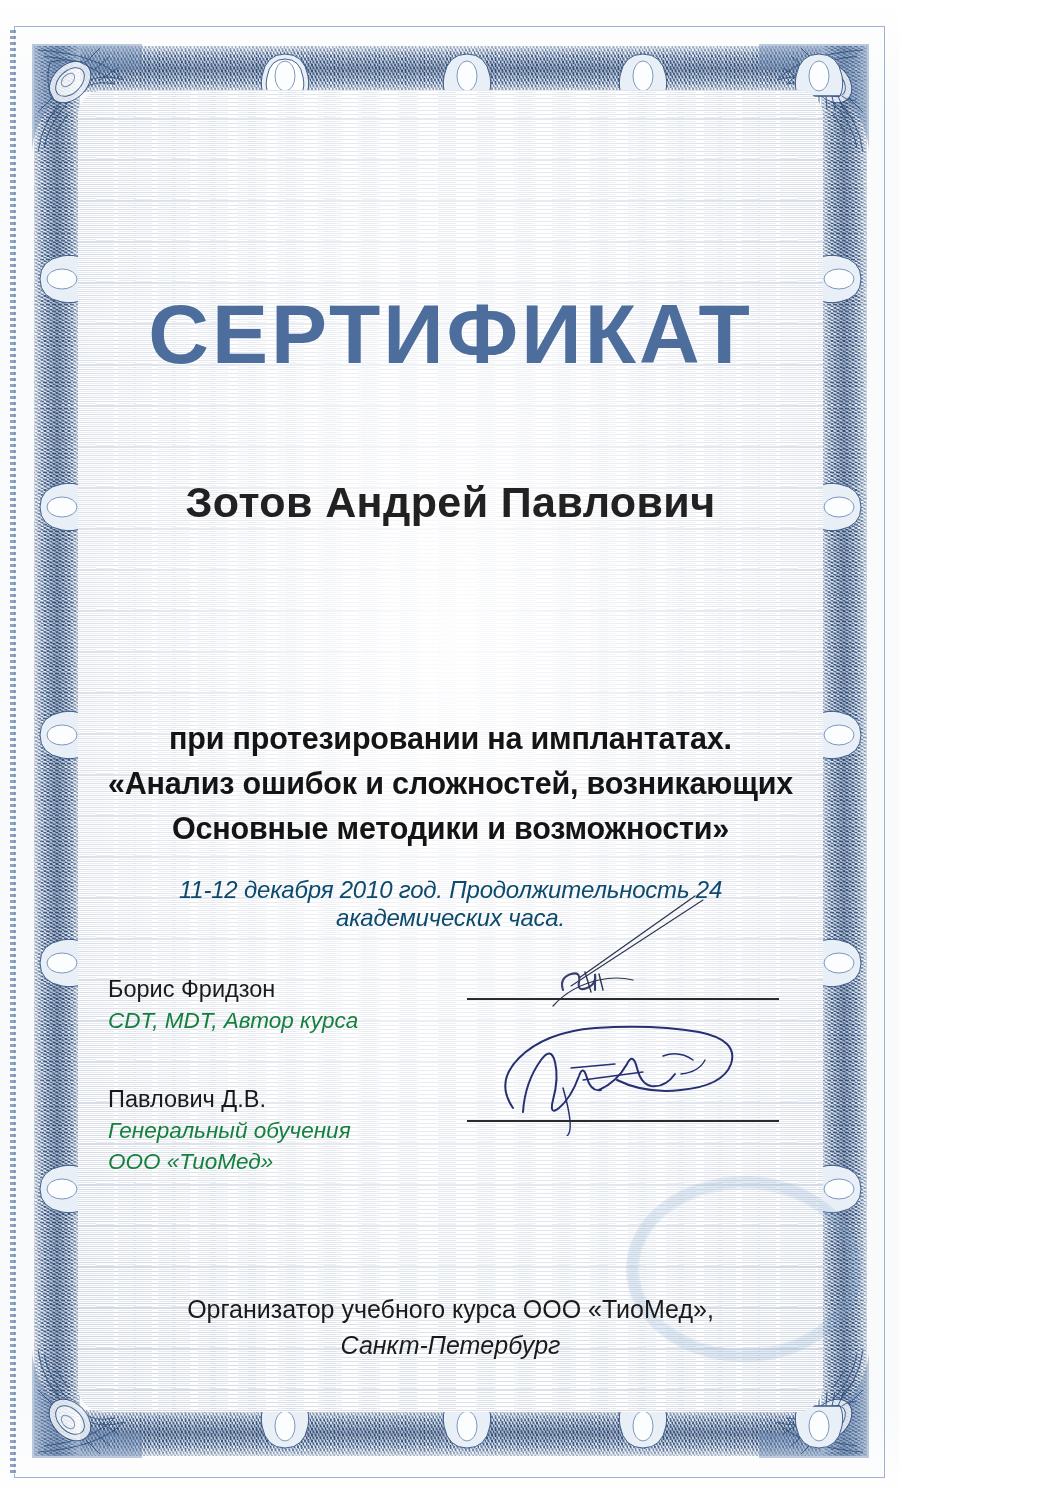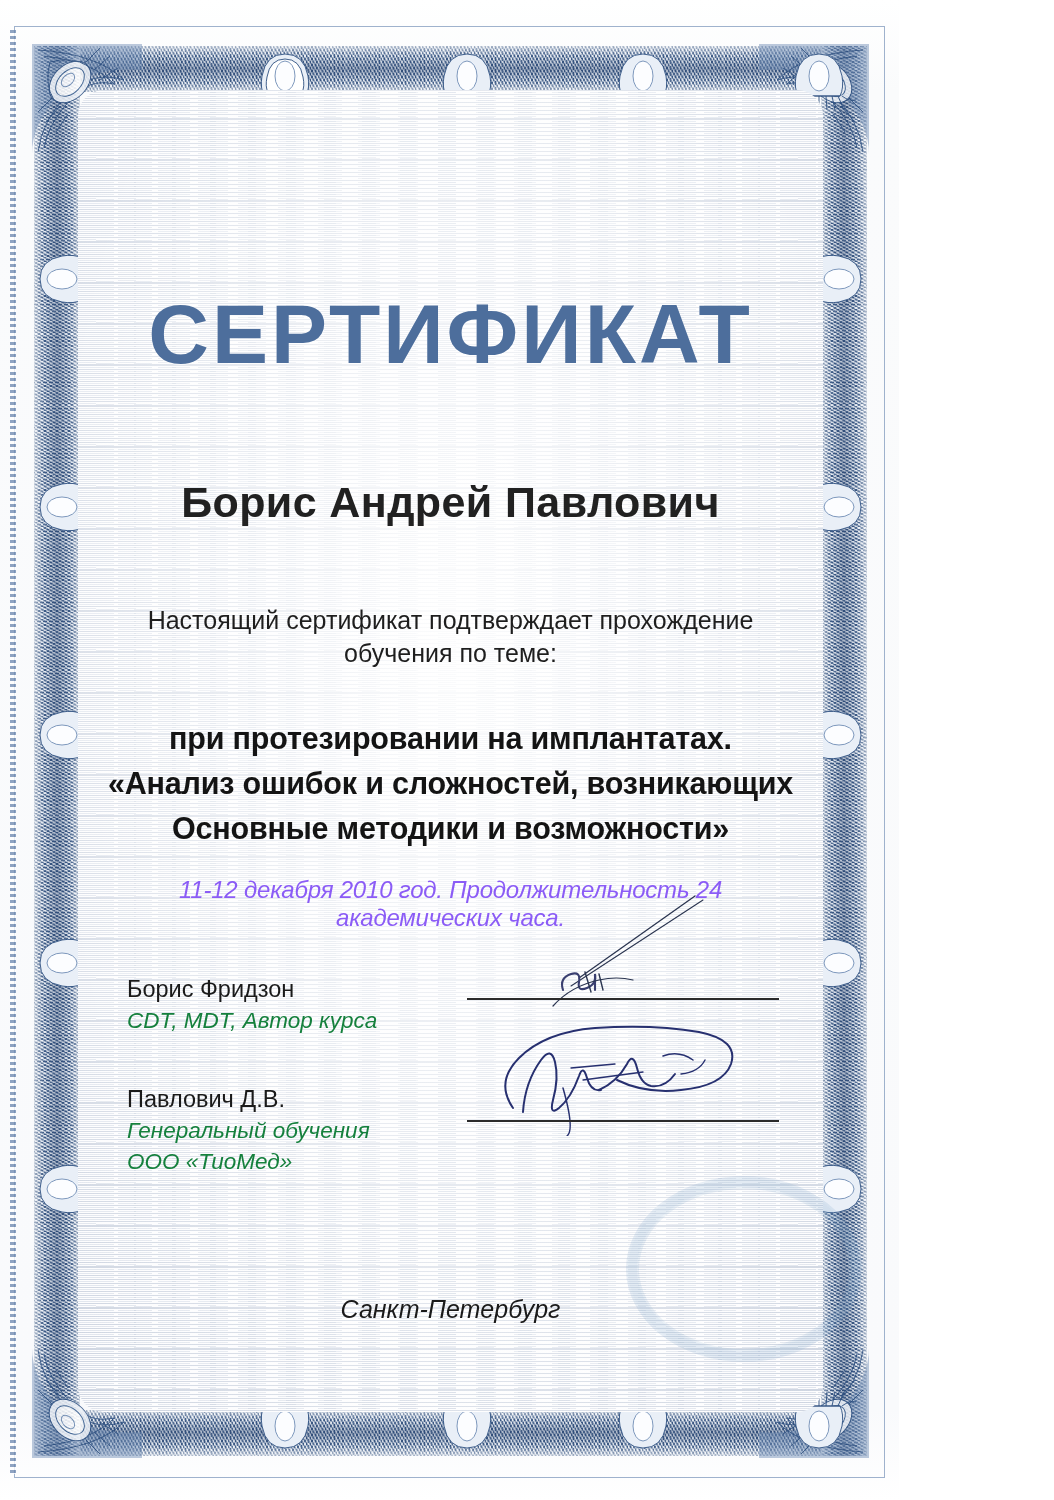--- a/index.html
+++ b/index.html
@@ -196,34 +196,33 @@
     font-weight:bold;
     line-height:1.48;
     color:#141414;
     letter-spacing:-.2px;
   }
 
   .course-dates{
     position:absolute;left:0;right:0;top:780px;
     font-size:24px;
     font-style:italic;
-    color:#8b5cf6;
+    color:#0c4a6e;
     letter-spacing:-.2px;
   }
 
   
   .sig-row{position:absolute;left:8px;right:8px;text-align:left;}
   .sig-row-1{top:878px;}
   .sig-row-2{top:988px;}
 
   .sig-names{
     display:inline-block;
     vertical-align:top;
     width:400px;
-    margin-left:19px;
   }
   .sig-name{
     font-size:23.5px;
     color:#1a1a1a;
     line-height:1.36;
   }
   .sig-role{
     font-size:22.5px;
     font-style:italic;
     color:#15803d;
@@ -487,26 +486,22 @@
     <div class="waves3"></div>
     <div class="field-sheen"></div>
   </div>
 
   <div class="stamp"></div>
 
   <div class="content">
 
     <div class="cert-title">СЕРТИФИКАТ</div>
 
-    <div class="recipient">Борис Андрей Павлович</div>
-
-    <div class="preamble">
-      <div>Настоящий сертификат подтверждает прохождение</div>
-      <div>обучения по теме:</div>
-    </div>
+    <div class="recipient">Зотов Андрей Павлович</div>
+
 
     <div class="course-title">
       <div>при протезировании на имплантатах.</div>
       <div>«Анализ ошибок и сложностей, возникающих</div>
       <div>Основные методики и возможности»</div>
     </div>
 
     <div class="course-dates">11-12 декабря 2010 год. Продолжительность 24 академических часа.</div>
 
     <div class="sig-row sig-row-1">
@@ -544,17 +539,18 @@
             <path d="M104 52 L148 48 M116 64 L176 56" stroke-width="1.3"></path>
             <path d="M96 72 Q108 114 100 120" stroke-width="1.5"></path>
             <path d="M214 58 Q232 56 238 44" stroke-width="1.4"></path>
           </g>
         </svg>
         <div class="sig-line"></div>
       </div>
     </div>
 
     <div class="footer">
+      <div>Организатор учебного курса ООО «ТиоМед»,</div>
       <div class="footer-line-2">Санкт-Петербург</div>
     </div>
 
   </div>
 </div>
 
 </body></html>

